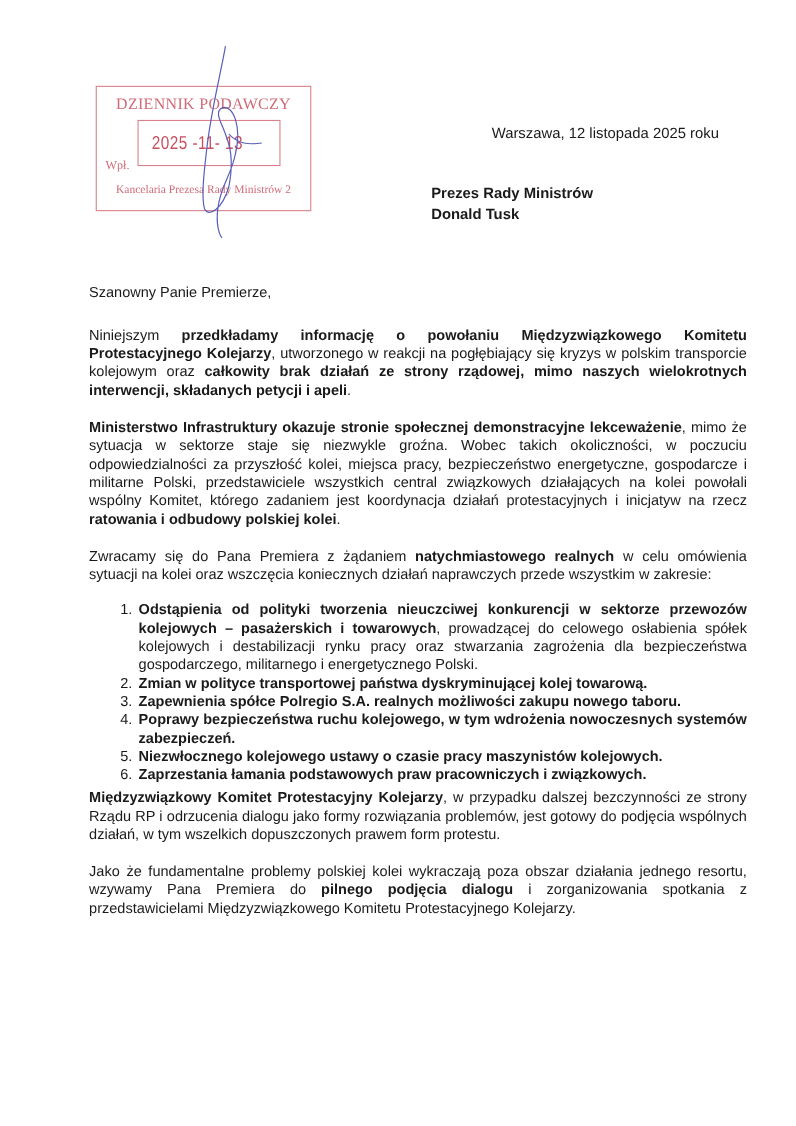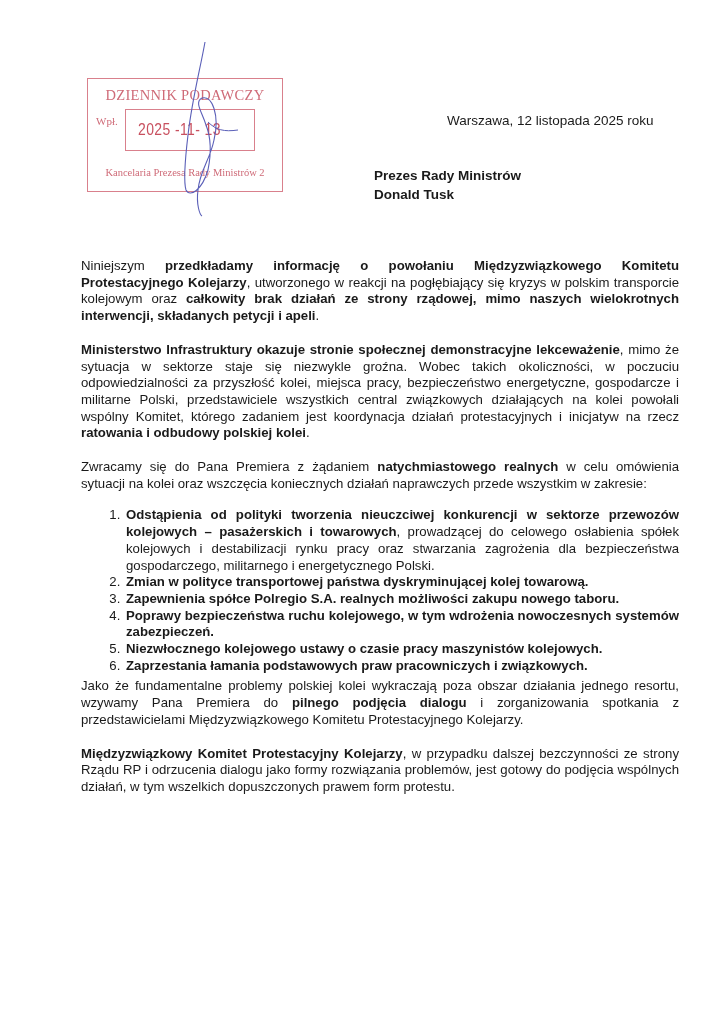--- a/index.html
+++ b/index.html
@@ -4,32 +4,32 @@
   <style>
     html, body { margin: 0; padding: 0; background: #ffffff; }
     body { width: 724px; height: 1024px; position: relative; overflow: hidden;
            font-family: "Liberation Sans", sans-serif; color: #1a1a1a; }
 
     
     .stamp { position: absolute; left: 87px; top: 78px; width: 196px; height: 114px;
              border: 1.5px solid #d9808c; box-sizing: border-box; color: #d0606e; }
     .stamp-title { position: absolute; left: 0; right: 0; top: 8px; text-align: center;
                    font-family: "Liberation Serif", serif; font-size: 14.5px; letter-spacing: 0.3px; color: #cf6b78; }
-    .stamp-wpl { position: absolute; left: 8px; top: 36px; font-family: "Liberation Serif", serif; font-size: 11px; color: #cf6b78; }
+    .stamp-wpl { position: absolute; left: 8px; top: 66px; font-family: "Liberation Serif", serif; font-size: 11px; color: #cf6b78; }
     .stamp-datebox { position: absolute; left: 37px; top: 30px; width: 130px; height: 42px;
                      border: 1.5px solid #d9808c; box-sizing: border-box; }
     .stamp-date { position: absolute; left: 12px; top: 10px; font-family: "Liberation Sans Narrow", "Liberation Sans", sans-serif;
                   font-size: 17px; color: #c8505f; letter-spacing: 0.5px; transform: scaleX(0.82); transform-origin: left; white-space: nowrap; }
     .stamp-office { position: absolute; left: 0; right: 0; top: 88px; text-align: center;
                     font-family: "Liberation Serif", serif; font-size: 10.5px; color: #cf6b78; white-space: nowrap; }
     .signature { position: absolute; left: 150px; top: 40px; width: 90px; height: 180px; pointer-events: none; }
 
     
     .place-date { position: absolute; left: 447px; top: 113px; font-size: 13.5px; }
-    .recipient { position: absolute; left: 374px; top: 166px; font-size: 13.5px; font-weight: bold; line-height: 19px; }
+    .recipient { position: absolute; left: 392px; top: 166px; font-size: 13.5px; font-weight: bold; line-height: 19px; }
 
     
     .letter { position: absolute; left: 81px; top: 258px; width: 598px; font-size: 13.2px; line-height: 16.7px; }
     .salutation { margin: 0 0 22px 0; }
     .para { margin: 0 0 17px 0; text-align: justify; }
     .para b, .item b { font-weight: bold; }
     ol.demands { margin: -2px 0 4px 0; padding: 0 0 0 43px; }
     ol.demands li { text-align: justify; padding-left: 2px; }
   </style>
 </head>
@@ -49,20 +49,21 @@
   <path d="M58 82 C66 90, 74 92, 88 90" fill="none" stroke="#5a5fb8" stroke-width="1"></path>
 </svg>
 
 <div class="place-date">Warszawa, 12 listopada 2025 roku</div>
 <div class="recipient">
   <div>Prezes Rady Ministrów</div>
   <div>Donald Tusk</div>
 </div>
 
 <div class="letter">
+  <p class="salutation">Szanowny Panie Premierze,</p>
 
   <p class="para">
     <span>Niniejszym </span><b>przedkładamy informację o powołaniu Międzyzwiązkowego Komitetu Protestacyjnego Kolejarzy</b><span>, utworzonego w reakcji na pogłębiający się kryzys w polskim transporcie kolejowym oraz </span><b>całkowity brak działań ze strony rządowej, mimo naszych wielokrotnych interwencji, składanych petycji i apeli</b><span>.</span>
   </p>
 
   <p class="para">
     <b>Ministerstwo Infrastruktury okazuje stronie społecznej demonstracyjne lekceważenie</b><span>, mimo że sytuacja w sektorze staje się niezwykle groźna. Wobec takich okoliczności, w poczuciu odpowiedzialności za przyszłość kolei, miejsca pracy, bezpieczeństwo energetyczne, gospodarcze i militarne Polski, przedstawiciele wszystkich central związkowych działających na kolei powołali wspólny Komitet, którego zadaniem jest koordynacja działań protestacyjnych i inicjatyw na rzecz </span><b>ratowania i odbudowy polskiej kolei</b><span>.</span>
   </p>
 
   <p class="para">
@@ -72,19 +73,19 @@
   <ol class="demands">
     <li class="item"><b>Odstąpienia od polityki tworzenia nieuczciwej konkurencji w sektorze przewozów kolejowych – pasażerskich i towarowych</b><span>, prowadzącej do celowego osłabienia spółek kolejowych i destabilizacji rynku pracy oraz stwarzania zagrożenia dla bezpieczeństwa gospodarczego, militarnego i energetycznego Polski.</span></li>
     <li class="item"><b>Zmian w polityce transportowej państwa dyskryminującej kolej towarową.</b><span></span></li>
     <li class="item"><b>Zapewnienia spółce Polregio S.A. realnych możliwości zakupu nowego taboru.</b><span></span></li>
     <li class="item"><b>Poprawy bezpieczeństwa ruchu kolejowego, w tym wdrożenia nowoczesnych systemów zabezpieczeń.</b><span></span></li>
     <li class="item"><b>Niezwłocznego kolejowego ustawy o czasie pracy maszynistów kolejowych.</b><span></span></li>
     <li class="item"><b>Zaprzestania łamania podstawowych praw pracowniczych i związkowych.</b><span></span></li>
   </ol>
 
   <p class="para">
-    <span>Jako że fundamentalne problemy polskiej kolei wykraczają poza obszar działania jednego resortu, wzywamy Pana Premiera do </span><b>pilnego podjęcia dialogu</b><span> i zorganizowania spotkania z przedstawicielami Międzyzwiązkowego Komitetu Protestacyjnego Kolejarzy.</span>
+    <b>Międzyzwiązkowy Komitet Protestacyjny Kolejarzy</b><span>, w przypadku dalszej bezczynności ze strony Rządu RP i odrzucenia dialogu jako formy rozwiązania problemów, jest gotowy do podjęcia wspólnych działań, w tym wszelkich dopuszczonych prawem form protestu.</span>
   </p>
 
   <p class="para">
-    <b>Międzyzwiązkowy Komitet Protestacyjny Kolejarzy</b><span>, w przypadku dalszej bezczynności ze strony Rządu RP i odrzucenia dialogu jako formy rozwiązania problemów, jest gotowy do podjęcia wspólnych działań, w tym wszelkich dopuszczonych prawem form protestu.</span>
+    <span>Jako że fundamentalne problemy polskiej kolei wykraczają poza obszar działania jednego resortu, wzywamy Pana Premiera do </span><b>pilnego podjęcia dialogu</b><span> i zorganizowania spotkania z przedstawicielami Międzyzwiązkowego Komitetu Protestacyjnego Kolejarzy.</span>
   </p>
 </div>
 
 </body></html>

